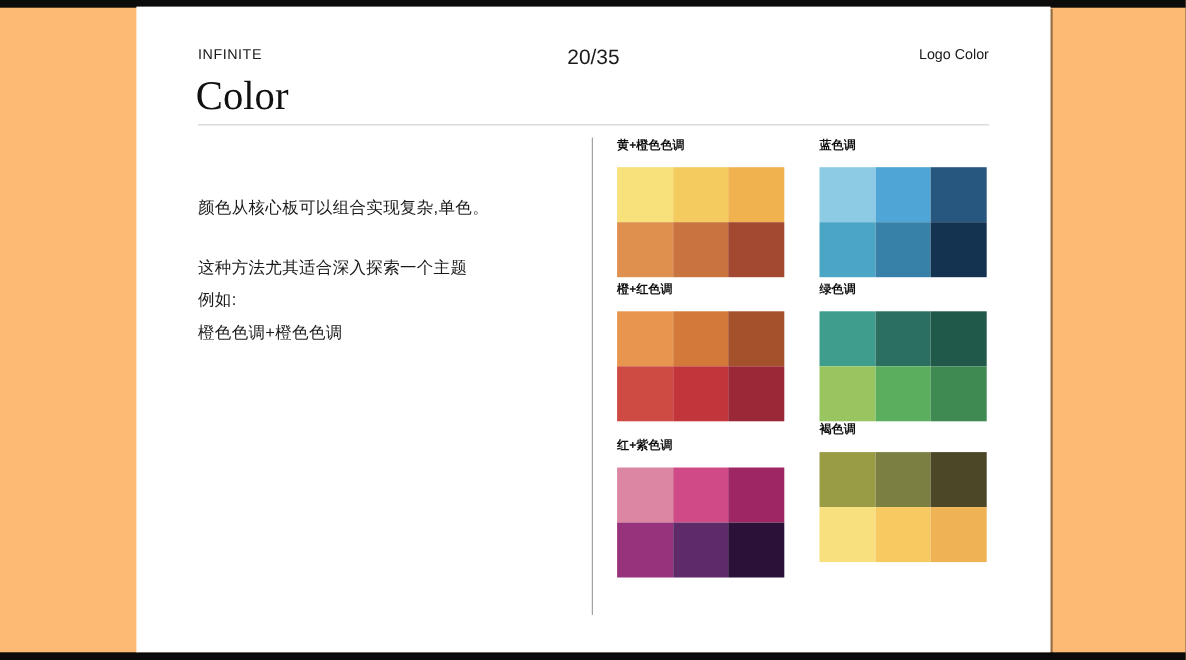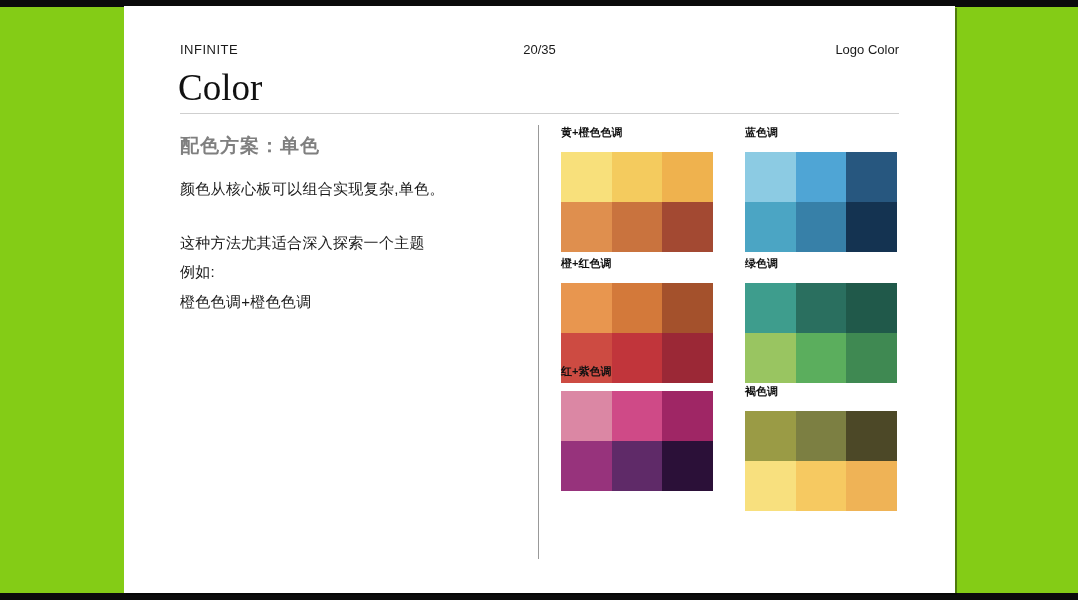--- a/index.html
+++ b/index.html
@@ -8,21 +8,21 @@
     width: 1078px;
     height: 600px;
     overflow: hidden;
     font-family: "Liberation Sans", sans-serif;
     background: #323232;
   }
   .stage {
     position: relative;
     width: 1078px;
     height: 600px;
-    background: #84cc16;
+    background: #fdba74;
   }
   .bar {
     position: absolute;
     left: 0;
     width: 1078px;
     height: 7px;
     background: #0b0b0b;
   }
   .bar.top { top: 0; }
   .bar.bottom { bottom: 0; }
@@ -41,21 +41,21 @@
     top: 36px;
     font-size: 13px;
     letter-spacing: 0.5px;
     color: #1a1a1a;
   }
   .hdr-center {
     position: absolute;
     left: 50%;
     transform: translateX(-50%);
     top: 36px;
-    font-size: 13px;
+    font-size: 19px;
     color: #1a1a1a;
   }
   .hdr-right {
     position: absolute;
     right: 56px;
     top: 36px;
     font-size: 13px;
     color: #1a1a1a;
   }
   .page-title {
@@ -122,39 +122,38 @@
     grid-template-columns: repeat(3, 1fr);
     grid-template-rows: repeat(2, 50px);
     width: 152px;
   }
   .swatch { width: 100%; height: 100%; }
   
   .pb-0 { left: 437px; top: 119px; }
   .pb-1 { left: 621px; top: 119px; }
   .pb-2 { left: 437px; top: 250px; }
   .pb-3 { left: 621px; top: 250px; }
-  .pb-4 { left: 437px; top: 358px; }
+  .pb-4 { left: 437px; top: 392px; }
   .pb-5 { left: 621px; top: 378px; }
 </style>
 </head>
 <body>
 
 <div class="stage">
   <div class="bar top"></div>
   <div class="bar bottom"></div>
 
   <div class="slide">
     <div class="hdr-left">INFINITE</div>
     <div class="hdr-center">20/35</div>
     <div class="hdr-right">Logo Color</div>
 
     <div class="page-title">Color</div>
     <div class="title-divider"></div>
 
-    <div class="panel-heading">配色方案：单色</div>
     <div class="body-line l1">颜色从核心板可以组合实现复杂,单色。</div>
     <div class="body-line l2">这种方法尤其适合深入探索一个主题</div>
     <div class="body-line l3">例如:</div>
     <div class="body-line l4">橙色色调+橙色色调</div>
 
     <div class="v-divider"></div>
 
     <div id="palette-area">
         <div class="palette-block pb-0">
           <div class="palette-label">黄+橙色色调</div>

